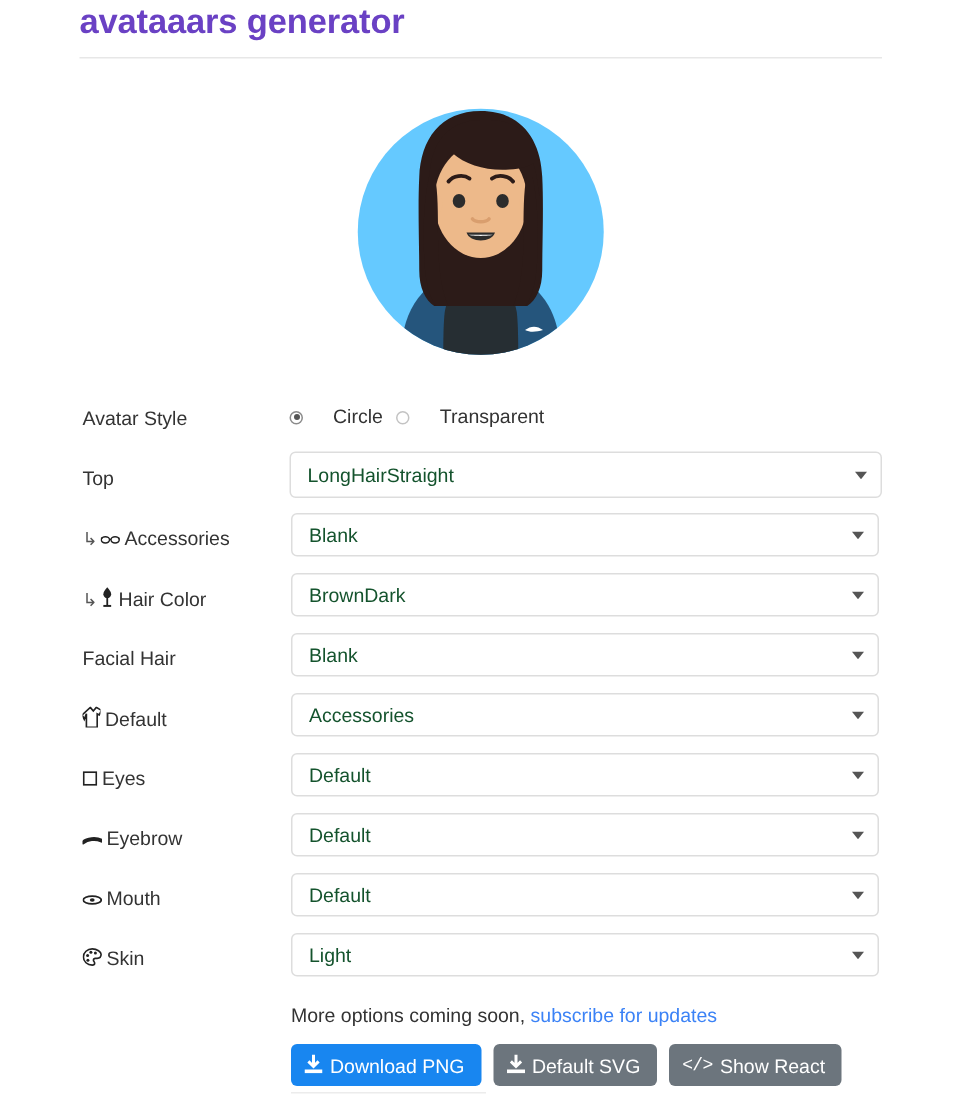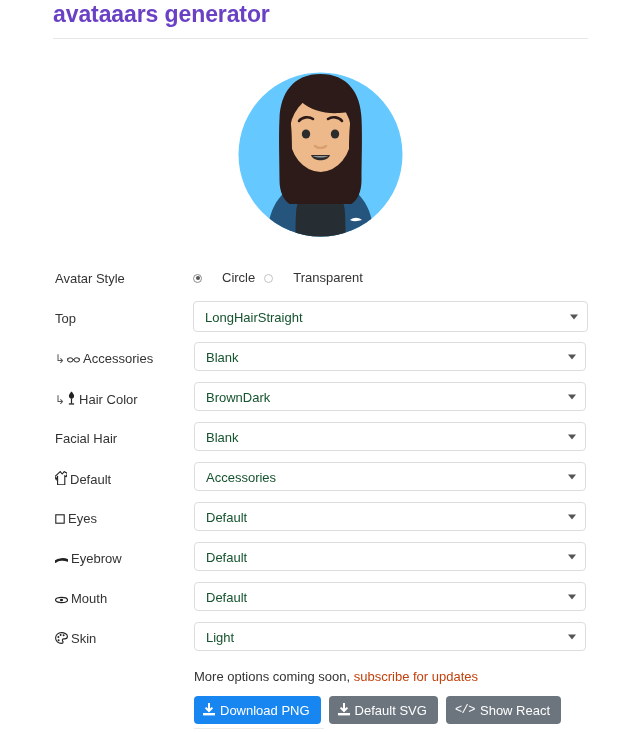--- a/index.html
+++ b/index.html
@@ -198,21 +198,21 @@
   .footer-note {
     position: absolute;
     left: 194px;
     top: 669px;
     font-size: 13px;
     color: #333;
     white-space: nowrap;
     line-height: 16px;
   }
   .footer-note a {
-    color: #c2410c;
+    color: #3b82f6;
     text-decoration: none;
     margin-top: 35px;
   }
   .btn-row {
     position: absolute;
     left: 194px;
     top: 696px;
     display: flex;
     gap: 8px;
   }

